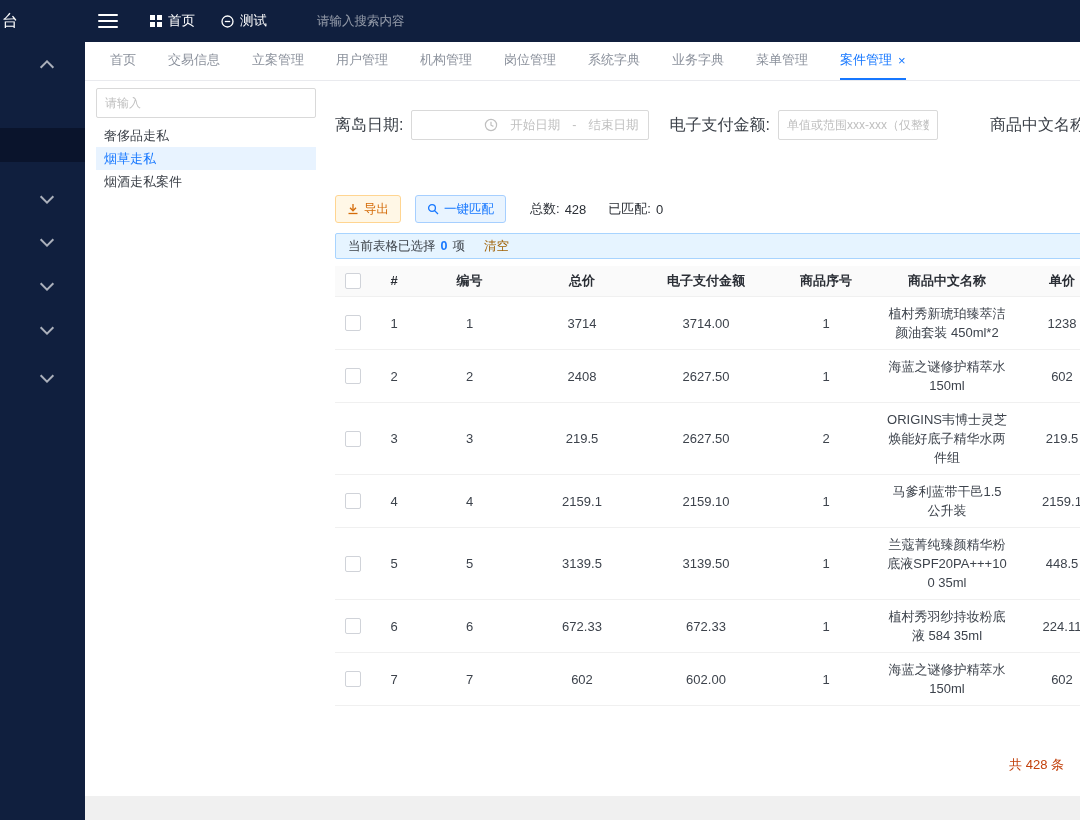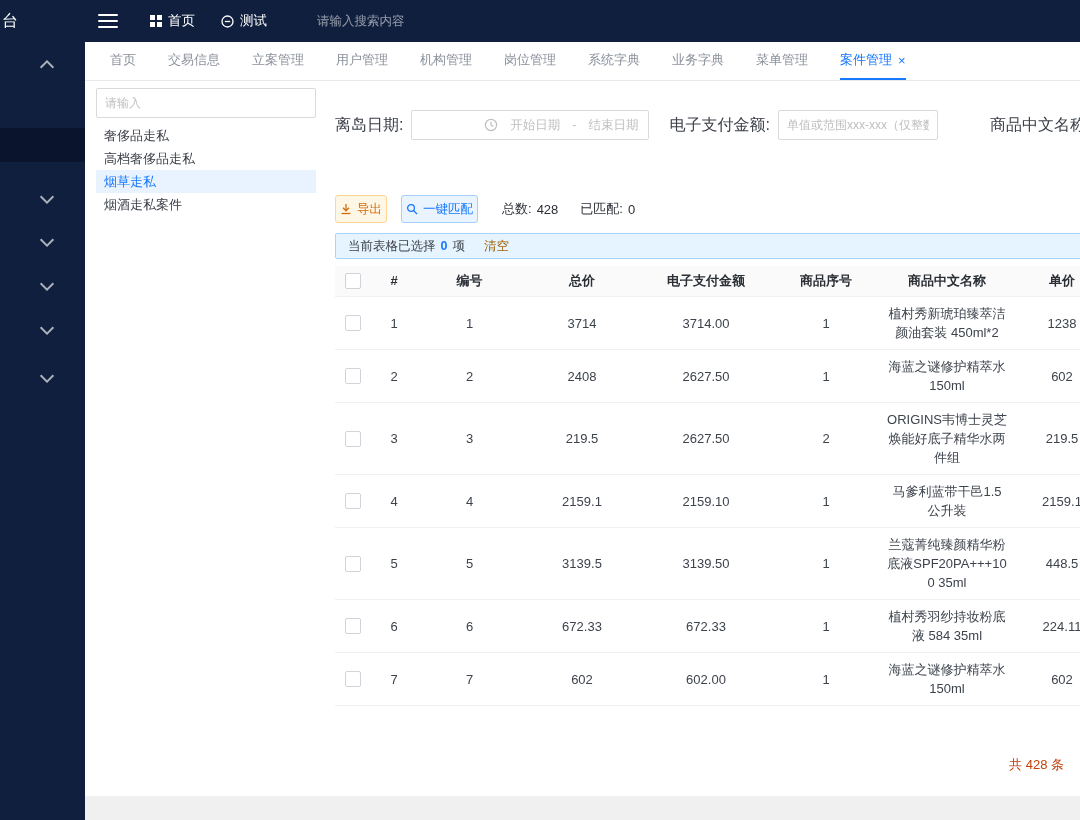--- a/index.html
+++ b/index.html
@@ -58,21 +58,21 @@
   .sep{font-size:12.5px;color:#bfbfbf;}
   .f-input{height:30px;box-sizing:border-box;border:1px solid #d9d9d9;border-radius:2px;padding:0 8px;
           font-size:12px;color:#333;outline:none;font-family:inherit;background:#fff;}
   .f-input::placeholder{color:#bfbfbf;}
   .ml20{margin-left:20px;}
   .ml52{margin-left:52px;}
   .ml8{margin-left:8px;}
 
   
   .toolbar{position:absolute;left:250px;top:153px;height:28px;display:flex;align-items:center;}
-  .btn{height:28px;border-radius:3px;display:flex;align-items:center;gap:5px;padding:0 4px;
+  .btn{height:28px;border-radius:3px;display:flex;align-items:center;gap:5px;padding:0 11px;
        font-size:12.5px;cursor:pointer;font-family:inherit;}
   .btn-export{background:#fff7e6;border:1px solid #ffd591;color:#d46b08;}
   .btn-match{background:#e9f4ff;border:1px solid #a6cfff;color:#1677ff;margin-left:14px;}
   .stats{margin-left:24px;font-size:13px;color:#2b2f36;display:flex;align-items:center;gap:5px;}
   .stats .gap{width:12px;display:inline-block;}
 
   
   .selbar{position:absolute;left:250px;top:191px;width:780px;height:26px;box-sizing:border-box;
           background:#e6f4ff;border:1px solid #a8d4ff;border-radius:2px;display:flex;align-items:center;
           padding:0 12px;font-size:12.5px;color:#3b4048;gap:5px;}
@@ -176,21 +176,20 @@
       <div class="tab active">
         <span>案件管理</span>
         <span class="tab-close">×</span>
       </div>
     </div>
 
     <div class="left-panel">
       <input class="panel-search" placeholder="请输入" style="">
       <div class="case-list">
         <div class="case-item">奢侈品走私</div>
-        <div class="case-item">高档奢侈品走私</div>
         <div class="case-item active">烟草走私</div>
         <div class="case-item">烟酒走私案件</div>
       </div>
     </div>
 
     <div class="filter-row">
       <span class="f-label">离岛日期:</span>
       <div class="date-range">
         <span>
           <svg class="icon-svg" width="14" height="14" viewBox="0 0 14 14">

